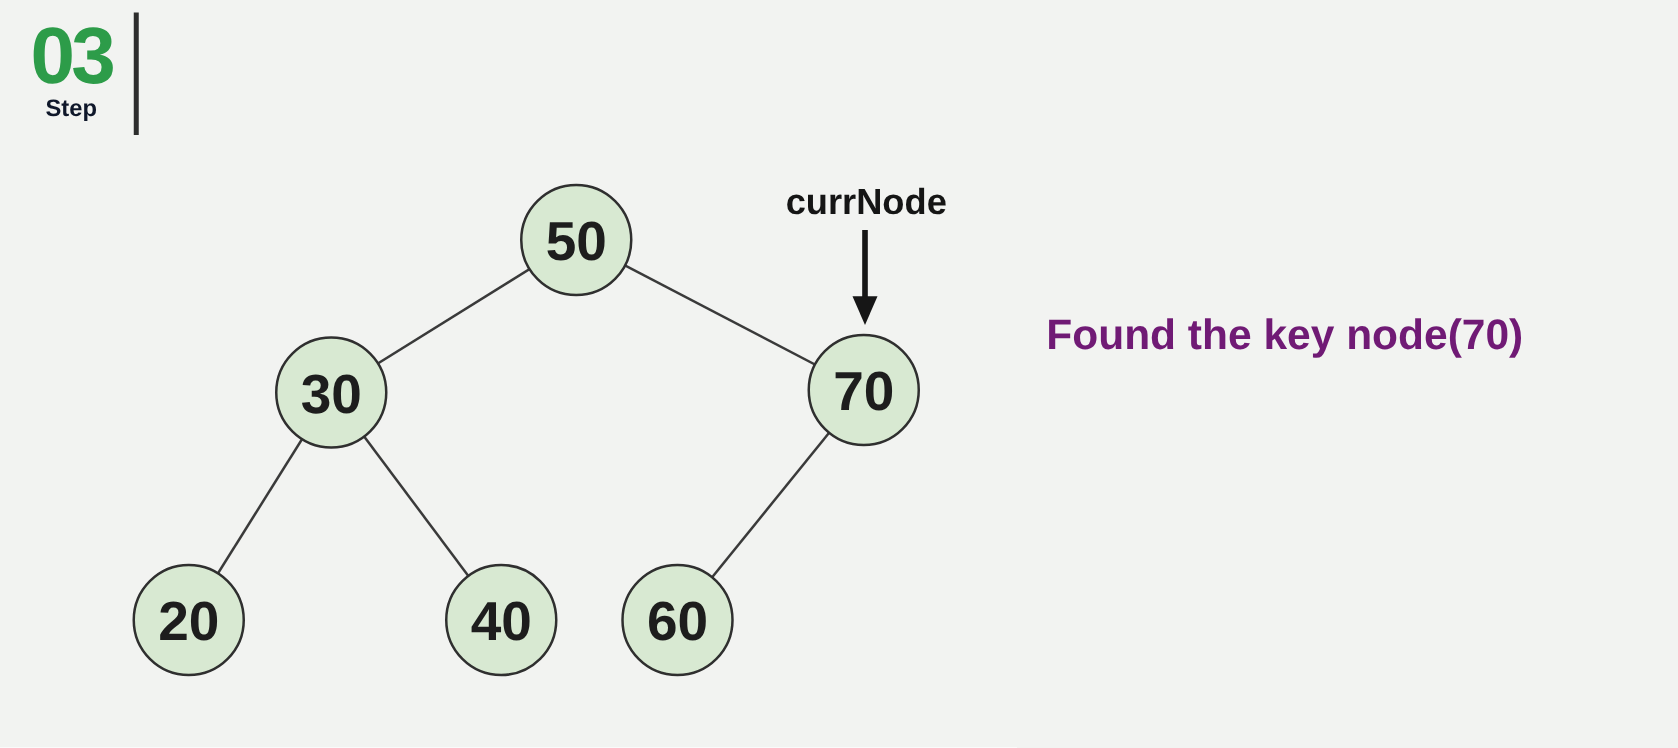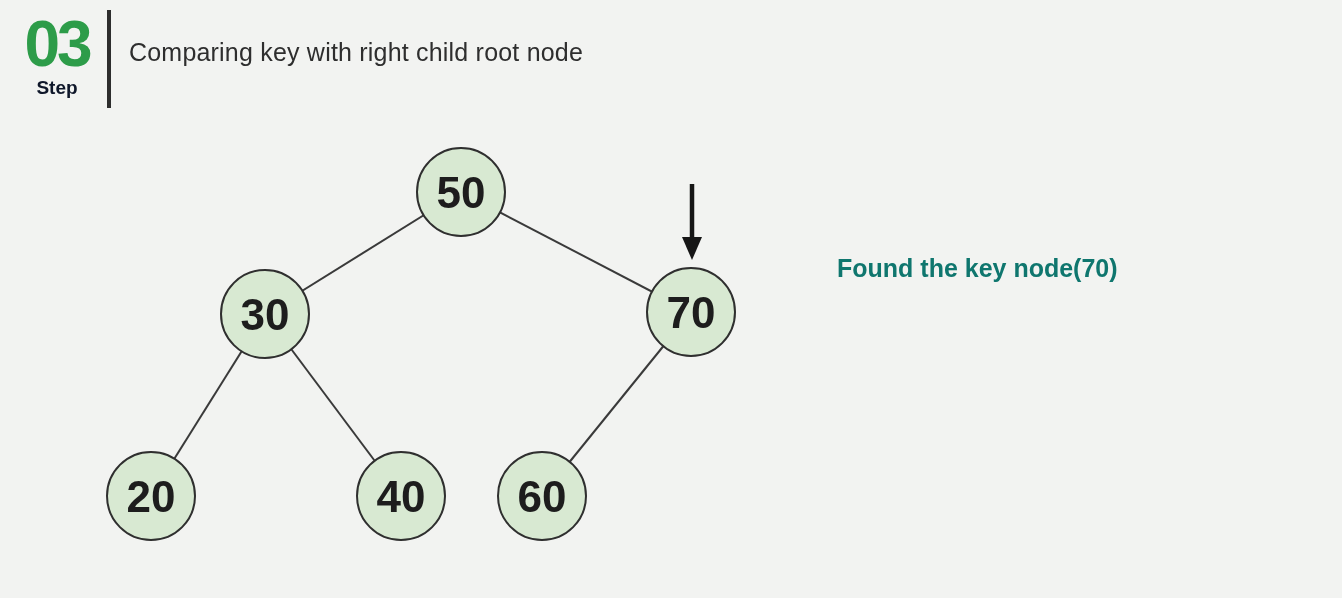--- a/index.html
+++ b/index.html
@@ -80,35 +80,34 @@
   }
   .currnode-arrow {
     position: absolute;
     left: 678px; top: 182px;
   }
 
   
   .result-text {
     position: absolute;
     left: 837px; top: 248px;
-    font-size: 25px; font-weight: 700;
-    color: #0f766e;
+    font-size: 34px; font-weight: 700;
+    color: #701a75;
     line-height: 40px;
     white-space: nowrap;
   }
 </style>
 </head>
 <body>
 
 <div class="canvas">
 
   <div class="step-number">03</div>
   <div class="step-label">Step</div>
   <div class="header-divider"></div>
-  <div class="page-title">Comparing key with right child root node</div>
 
   <svg class="tree-svg" id="tree-svg" viewBox="0 0 1342 598" xmlns="http://www.w3.org/2000/svg">
       <line x1="461" y1="192" x2="265" y2="314" stroke="#3a3a3a" stroke-width="2"></line>
       <line x1="461" y1="192" x2="691" y2="312" stroke="#3a3a3a" stroke-width="2"></line>
       <line x1="265" y1="314" x2="151" y2="496" stroke="#3a3a3a" stroke-width="2"></line>
       <line x1="265" y1="314" x2="401" y2="496" stroke="#3a3a3a" stroke-width="2"></line>
       <line x1="691" y1="312" x2="542" y2="496" stroke="#3a3a3a" stroke-width="2"></line>
       <circle cx="461" cy="192" r="44" fill="#d8e9d2" stroke="#2f2f2f" stroke-width="2"></circle>
       <text x="461" y="208" text-anchor="middle" class="node-label">50</text>
       <circle cx="265" cy="314" r="44" fill="#d8e9d2" stroke="#2f2f2f" stroke-width="2"></circle>
@@ -116,20 +115,21 @@
       <circle cx="691" cy="312" r="44" fill="#d8e9d2" stroke="#2f2f2f" stroke-width="2"></circle>
       <text x="691" y="328" text-anchor="middle" class="node-label">70</text>
       <circle cx="151" cy="496" r="44" fill="#d8e9d2" stroke="#2f2f2f" stroke-width="2"></circle>
       <text x="151" y="512" text-anchor="middle" class="node-label">20</text>
       <circle cx="401" cy="496" r="44" fill="#d8e9d2" stroke="#2f2f2f" stroke-width="2"></circle>
       <text x="401" y="512" text-anchor="middle" class="node-label">40</text>
       <circle cx="542" cy="496" r="44" fill="#d8e9d2" stroke="#2f2f2f" stroke-width="2"></circle>
       <text x="542" y="512" text-anchor="middle" class="node-label">60</text>
     </svg>
 
+  <div class="currnode-label">currNode</div>
 
   <svg class="currnode-arrow" width="28" height="80" viewBox="0 0 28 80" xmlns="http://www.w3.org/2000/svg">
     <line x1="14" y1="2" x2="14" y2="58" stroke="#161616" stroke-width="4.5"></line>
     <polygon points="4,55 24,55 14,78" fill="#161616"></polygon>
   </svg>
 
   <div class="result-text">Found the key node(70)</div>
 
 </div>
 

